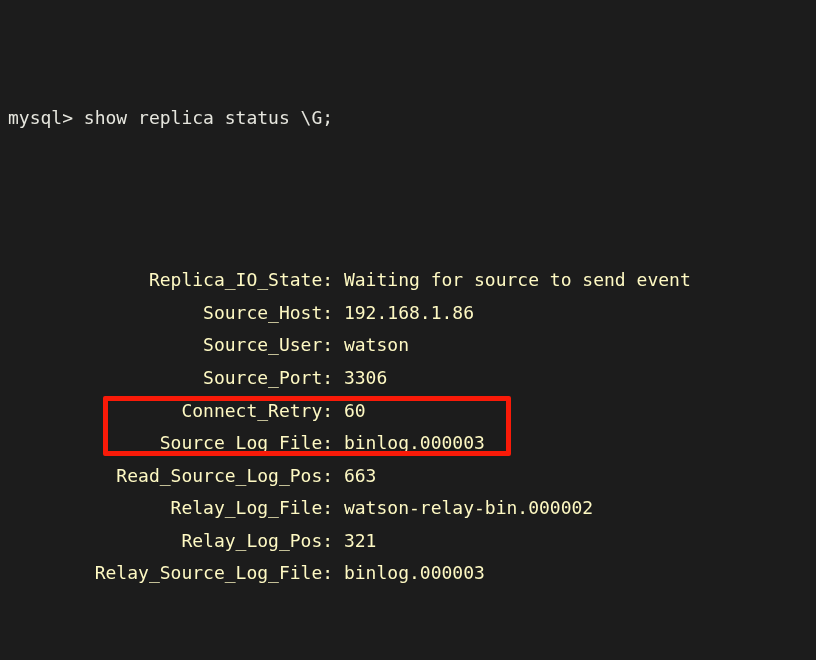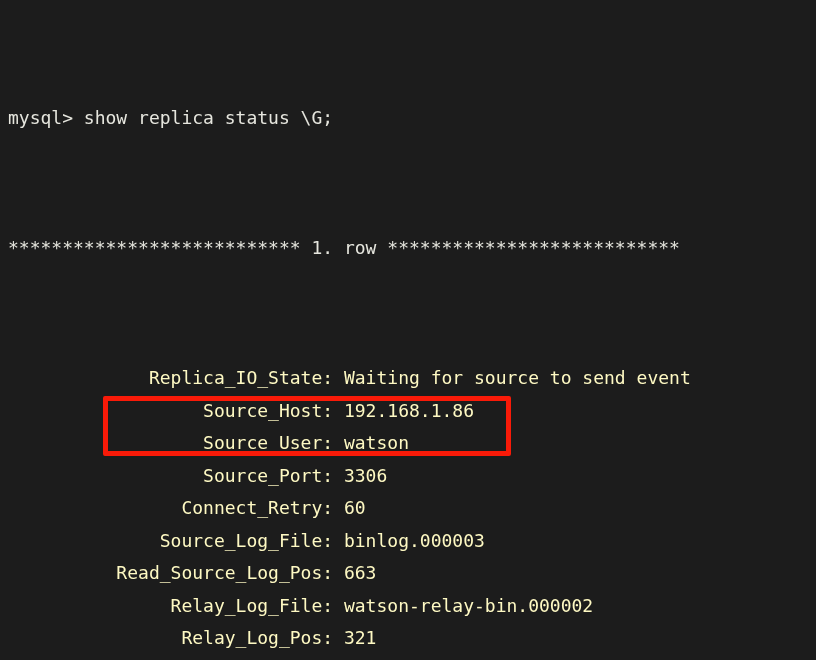--- a/index.html
+++ b/index.html
@@ -52,19 +52,18 @@
     pointer-events: none;
   }
 </style>
 </head>
 <body>
 
 <div id="terminal">
 
   <div class="line prompt-line">mysql&gt; show replica status \G;</div>
 
-  <div class="line sep-line">*************************** 1. row ***************************</div>
 
   <div id="field-lines"><div class="line field-line">             Replica_IO_State: Waiting for source to send event</div><div class="line field-line">                  Source_Host: 192.168.1.86</div><div class="line field-line">                  Source_User: watson</div><div class="line field-line">                  Source_Port: 3306</div><div class="line field-line">                Connect_Retry: 60</div><div class="line field-line">              Source_Log_File: binlog.000003</div><div class="line field-line">          Read_Source_Log_Pos: 663</div><div class="line field-line">               Relay_Log_File: watson-relay-bin.000002</div><div class="line field-line">                Relay_Log_Pos: 321</div><div class="line field-line">        Relay_Source_Log_File: binlog.000003</div></div>
 
   <div id="highlight-box"></div>
 
 </div>
 
 </body></html>

